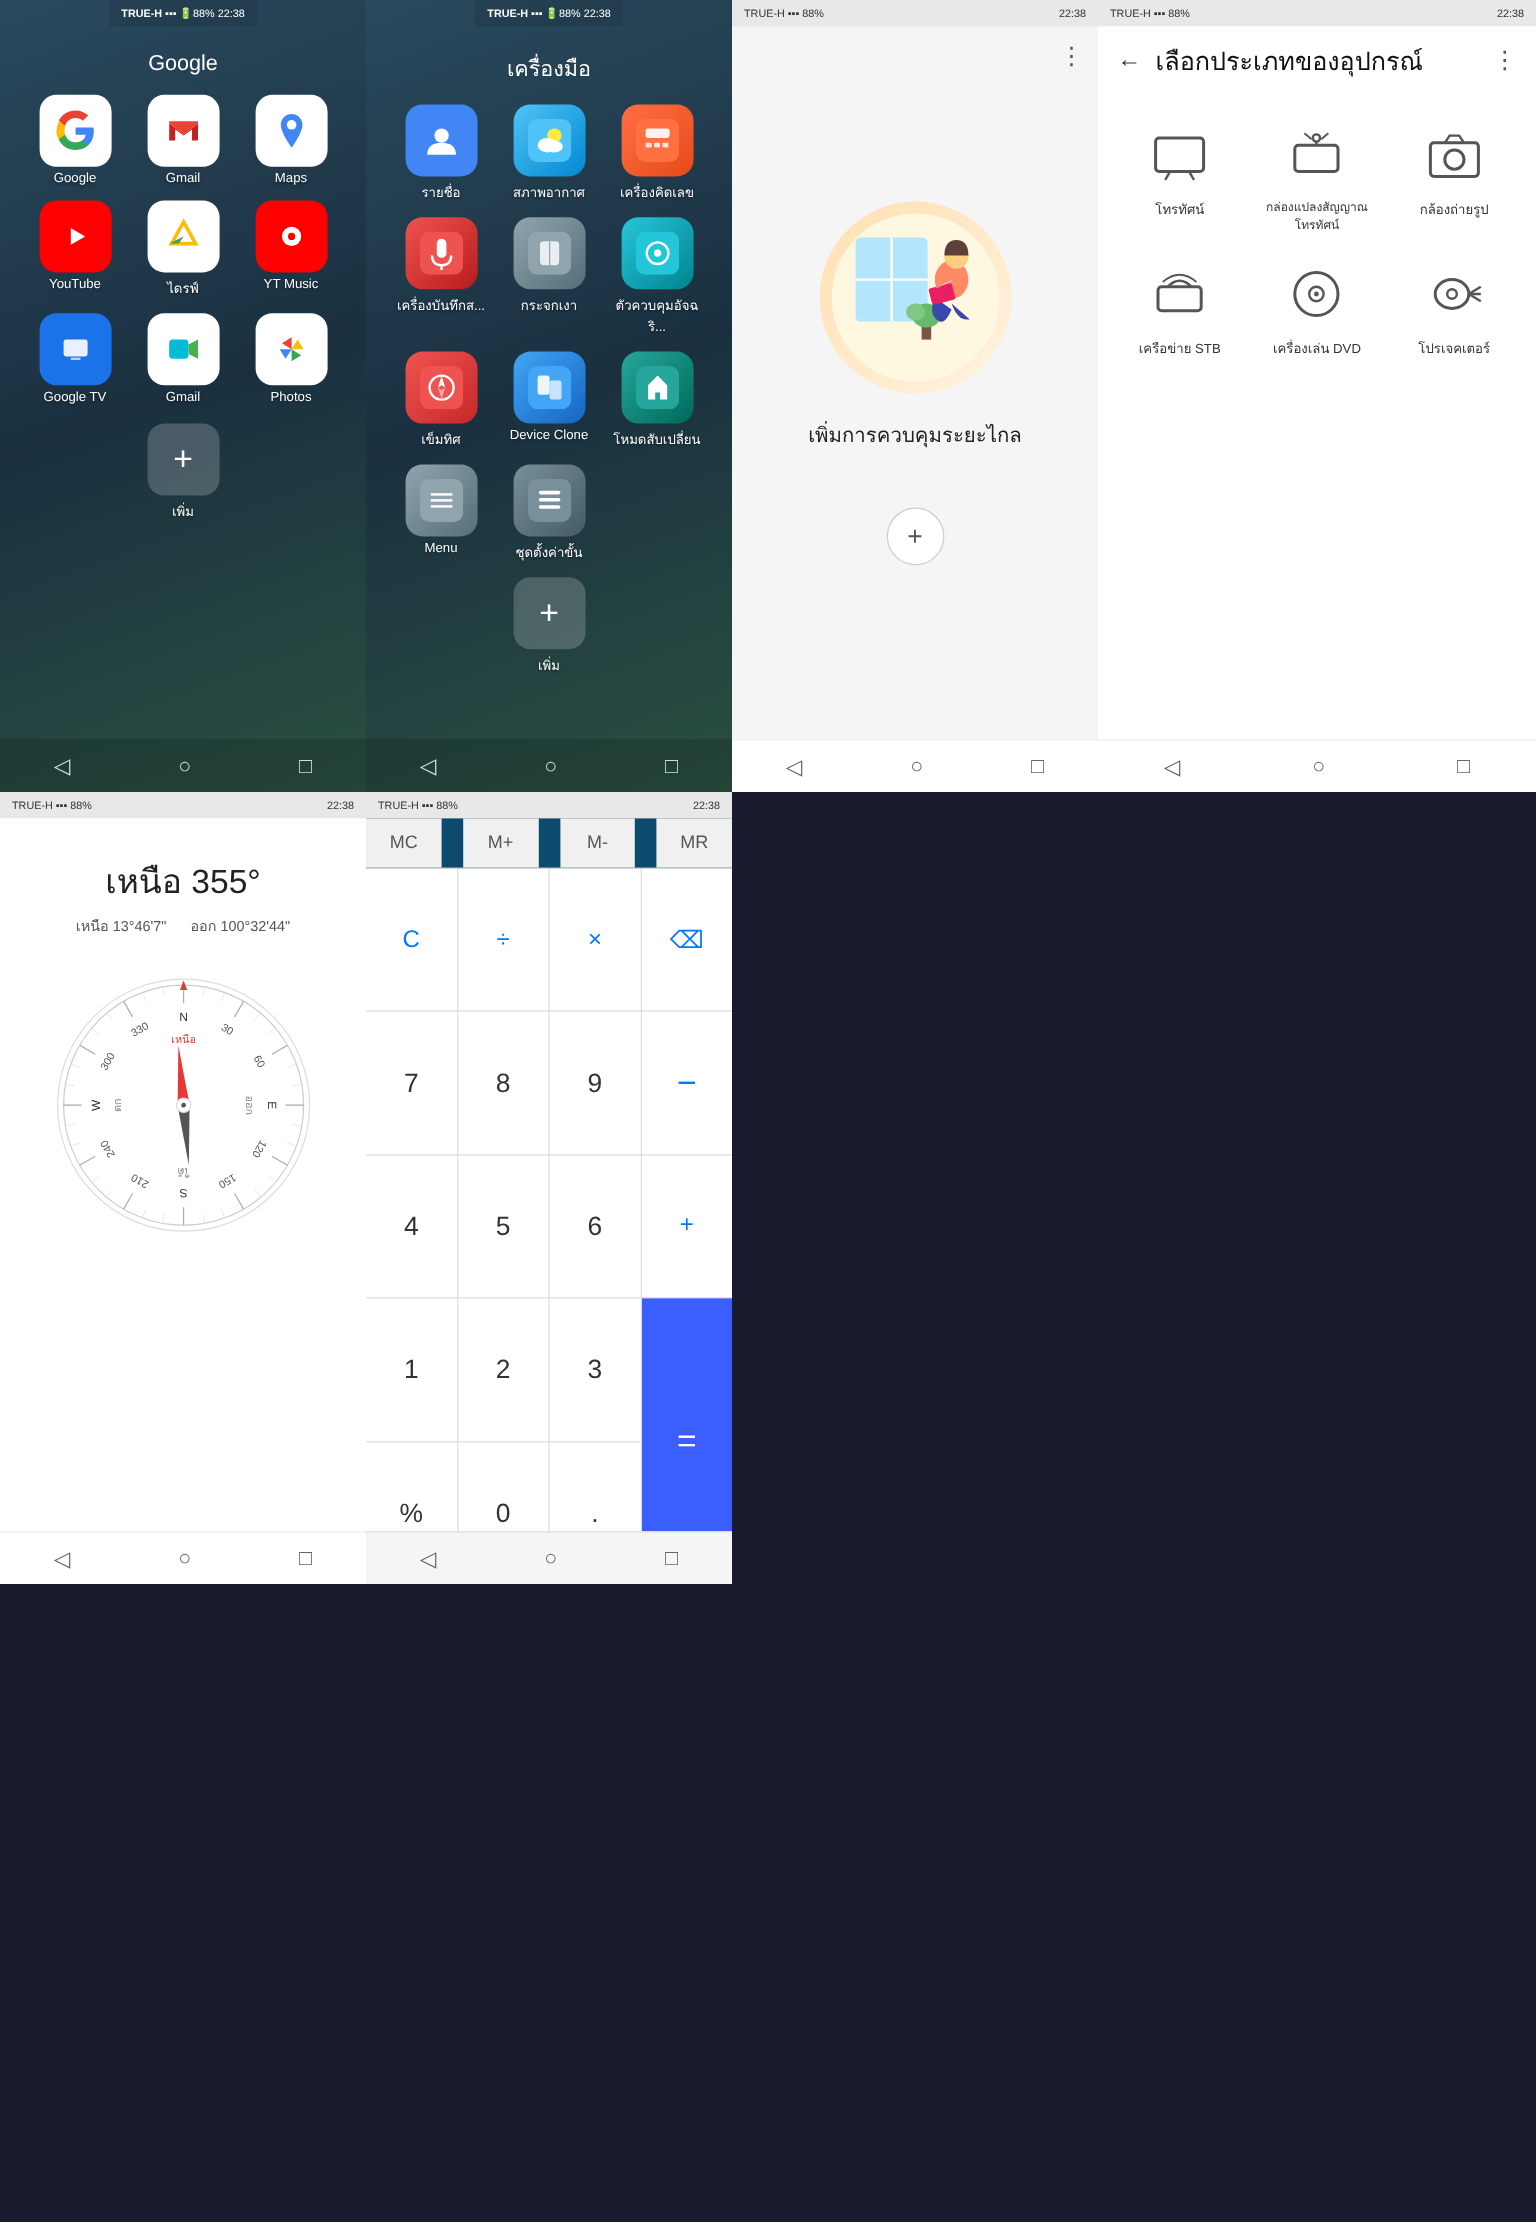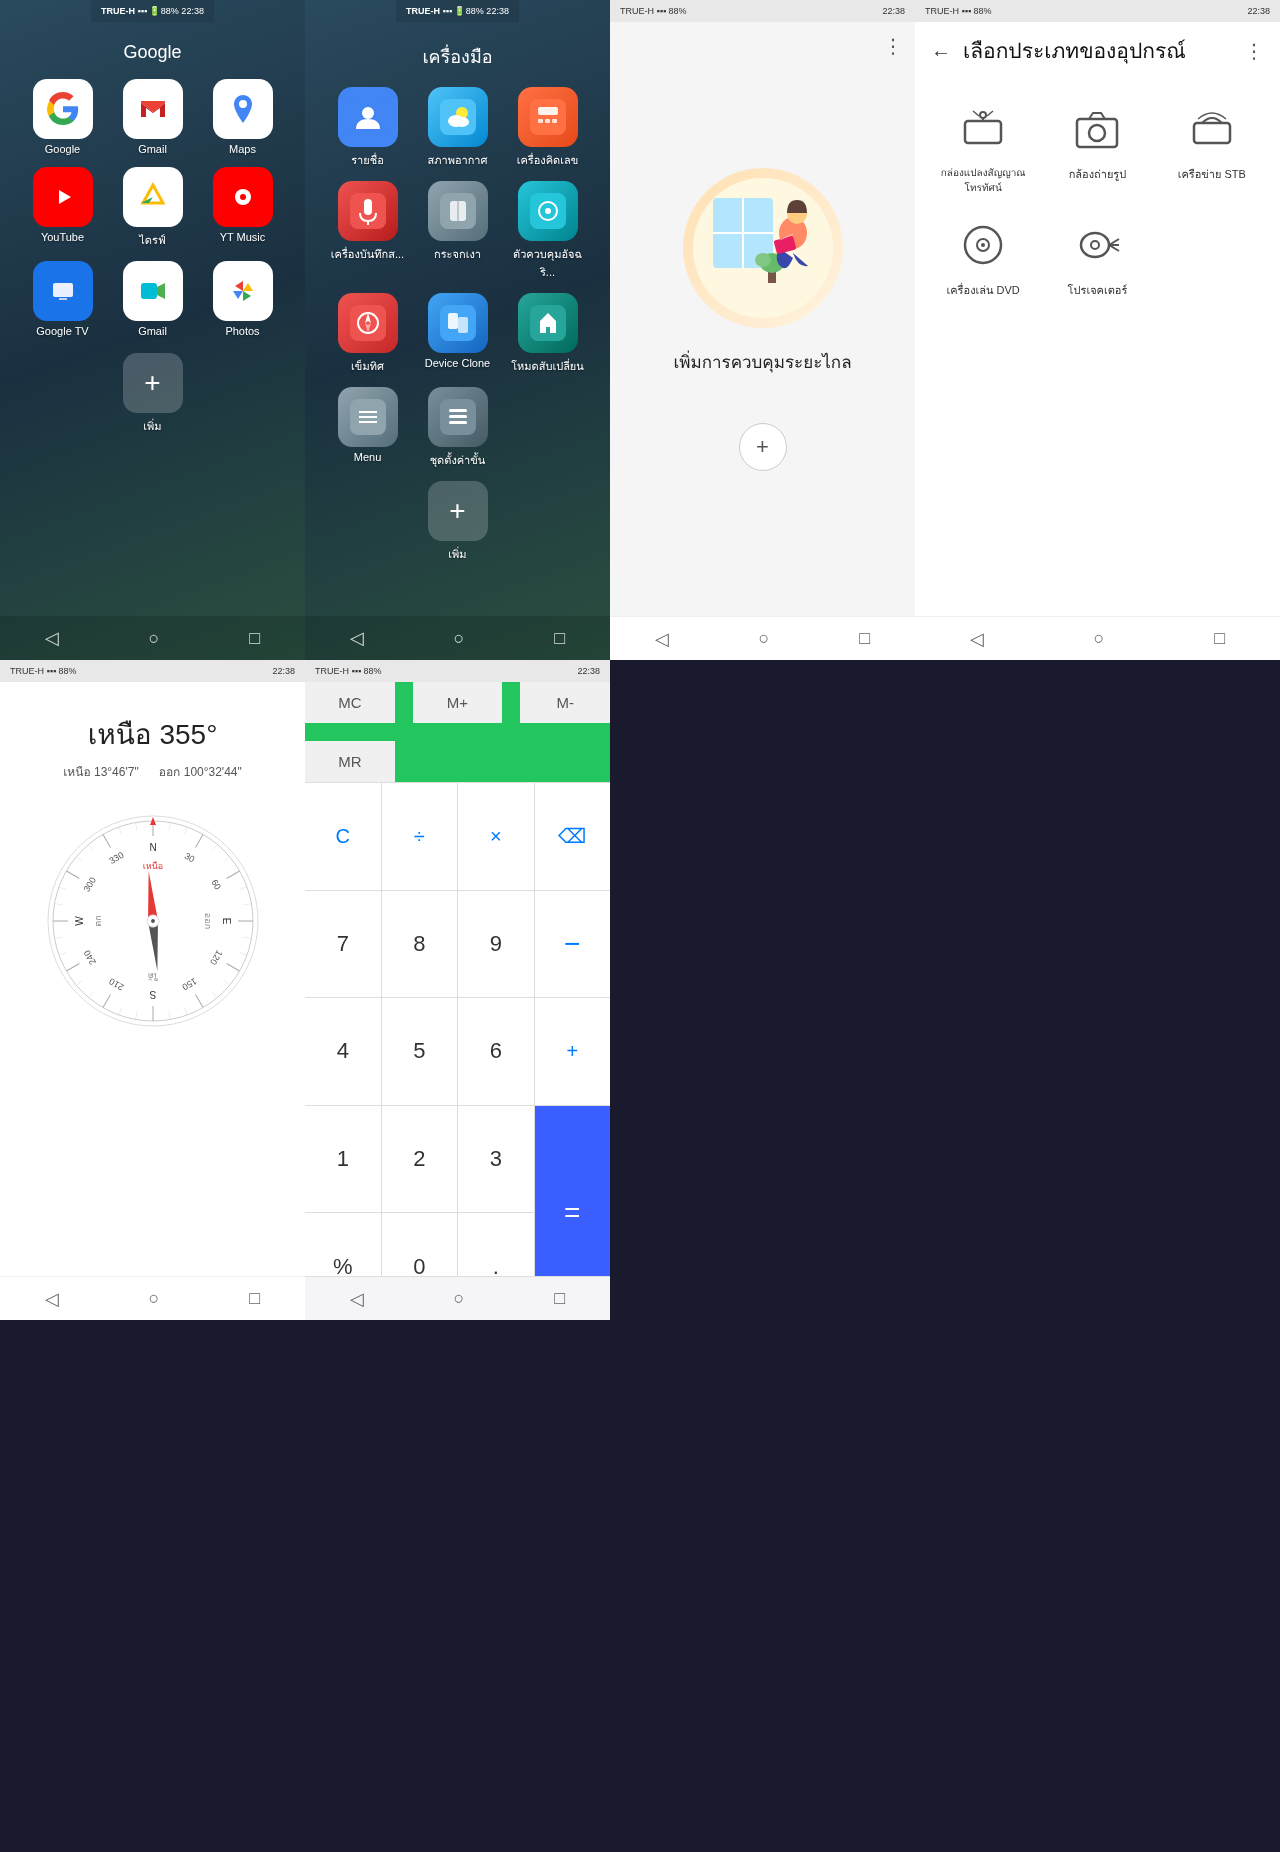--- a/index.html
+++ b/index.html
@@ -351,23 +351,23 @@
       height: 22px;
       display: flex;
       align-items: center;
       justify-content: space-between;
       padding: 0 10px;
       font-size: 9px;
       color: #333;
     }
     .calc-memory-row {
       display: grid;
-      grid-template-columns: repeat(3, 1fr);
+      grid-template-columns: repeat(4, 1fr);
       gap: 18px;
-      background: #22c55e;
+      background: #0c4a6e;
       border-bottom: 1px solid #ddd;
     }
     .calc-mem-btn {
       background: #f0f0f0;
       border: none;
       padding: 12px 0;
       font-size: 15px;
       color: #555;
       cursor: pointer;
       text-align: center;
@@ -727,20 +727,30 @@
     <span>TRUE-H ▪▪▪ 88%</span>
     <span>22:38</span>
   </div>
   <div class="select-header">
     <span class="back-arrow">←</span>
     <span class="select-title">เลือกประเภทของอุปกรณ์</span>
     <span class="select-more">⋮</span>
   </div>
   <div class="device-grid">
 
+    <div class="device-item">
+      <div class="device-icon-wrap">
+        <svg width="48" height="48" viewBox="0 0 48 48">
+            <rect x="4" y="10" width="40" height="28" rx="3" fill="none" stroke="#555" stroke-width="2.5"></rect>
+            <line x1="16" y1="38" x2="12" y2="45" stroke="#555" stroke-width="2"></line>
+            <line x1="32" y1="38" x2="36" y2="45" stroke="#555" stroke-width="2"></line>
+          </svg>
+      </div>
+      <span class="device-label">โทรทัศน์</span>
+    </div>
 
 
     <div class="device-item">
       <div class="device-icon-wrap">
         <svg width="48" height="48" viewBox="0 0 48 48">
             <rect x="6" y="16" width="36" height="22" rx="3" fill="none" stroke="#555" stroke-width="2.5"></rect>
             <circle cx="24" cy="10" r="3" fill="none" stroke="#555" stroke-width="2"></circle>
             <line x1="24" y1="13" x2="24" y2="16" stroke="#555" stroke-width="2"></line>
             <line x1="14" y1="6" x2="20" y2="11" stroke="#555" stroke-width="1.5"></line>
             <line x1="34" y1="6" x2="28" y2="11" stroke="#555" stroke-width="1.5"></line>

